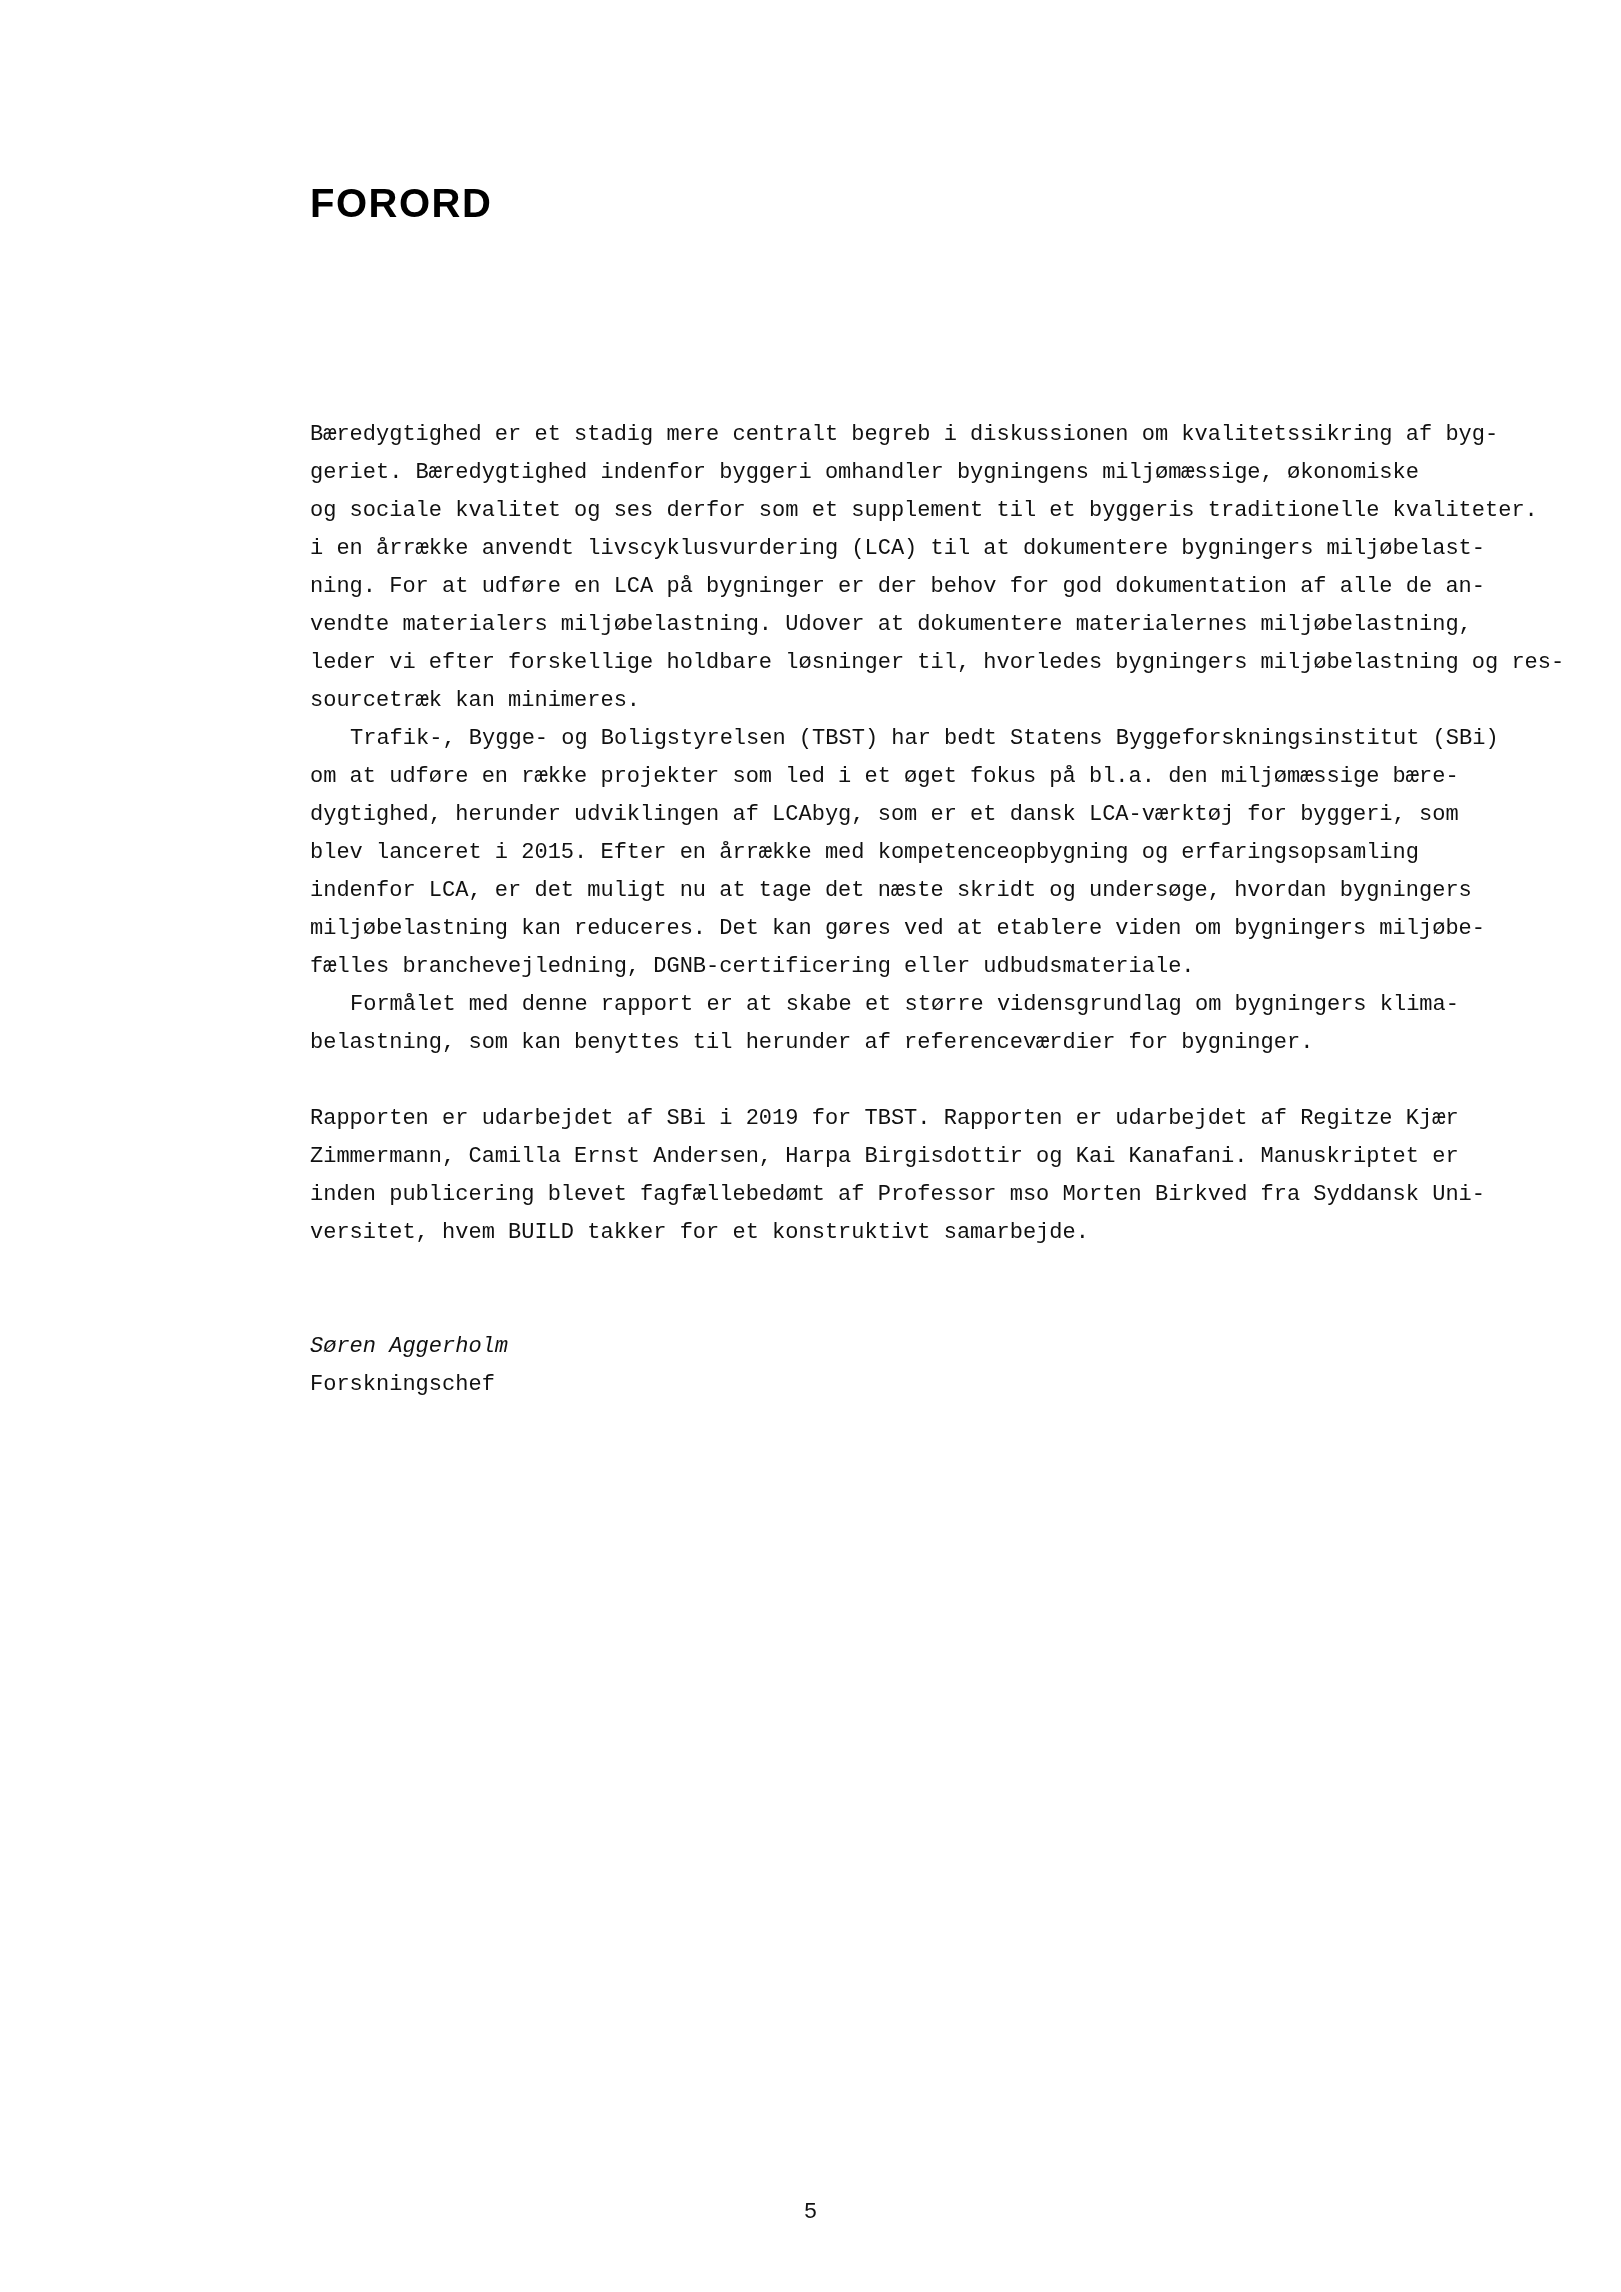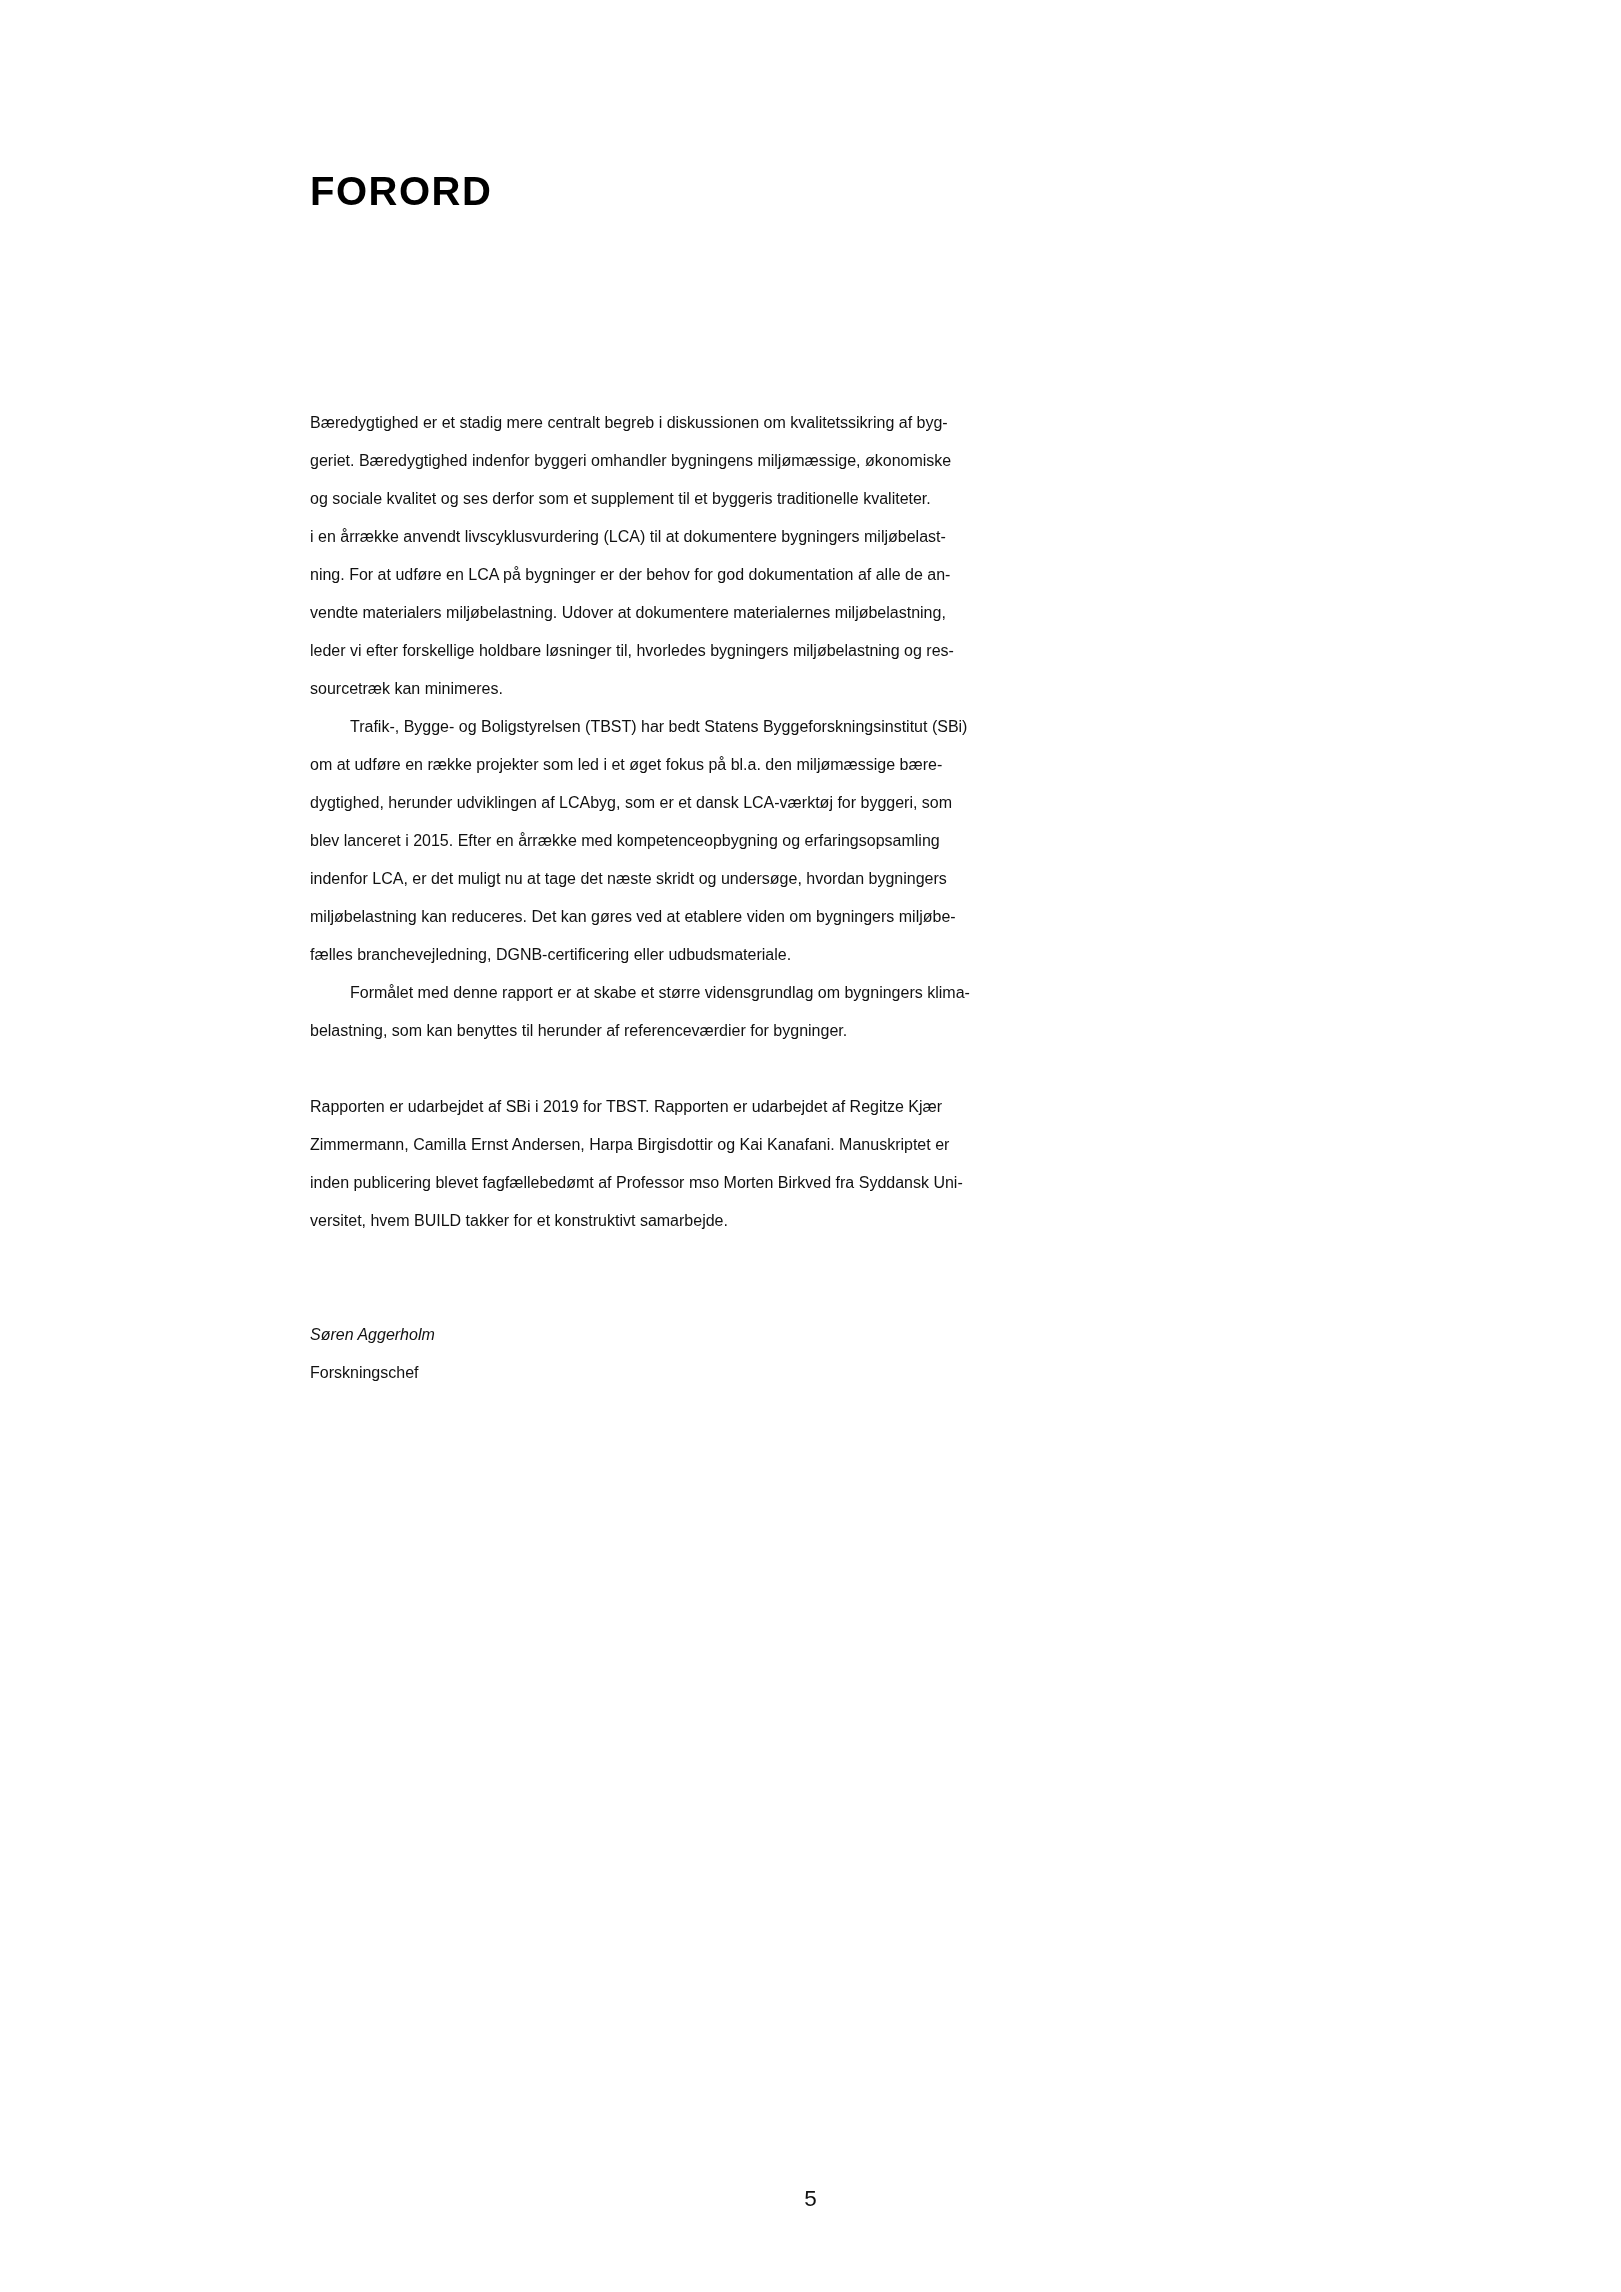--- a/index.html
+++ b/index.html
@@ -1,25 +1,25 @@
 <!DOCTYPE html>
 <html><head>
   <meta charset="utf-8">
   <style>
     html, body { margin: 0; padding: 0; background: #ffffff; }
     body { width: 1621px; height: 2293px; position: relative; overflow: hidden; }
-    .page { position: absolute; left: 0; top: 4px; width: 1621px; height: 1989px; background: #fff; }
+    .page { position: absolute; left: 0; top: 16px; width: 1621px; height: 1989px; background: #fff; }
     .title {
       position: absolute; left: 310px; top: 165px;
       font-family: "Liberation Sans", sans-serif; font-weight: bold;
       font-size: 40px; letter-spacing: 1.5px; color: #000; margin: 0;
     }
     .body {
       position: absolute; left: 310px; top: 400px; width: 1010px;
-      font-family: Liberation Sans, sans-serif; font-size: 16px;
+      font-family: Liberation Mono, monospace; font-size: 22px;
       line-height: 38px; color: #111;
     }
     .line { white-space: nowrap; display: block; height: 38px; }
     .indent { padding-left: 40px; }
     .gap { height: 38px; }
     .italic { font-style: italic; }
     .page-number {
       position: absolute; left: 0; width: 1621px; top: 2182px; text-align: center;
       font-family: "Liberation Sans", sans-serif; font-size: 22.5px; color: #111;
     }

